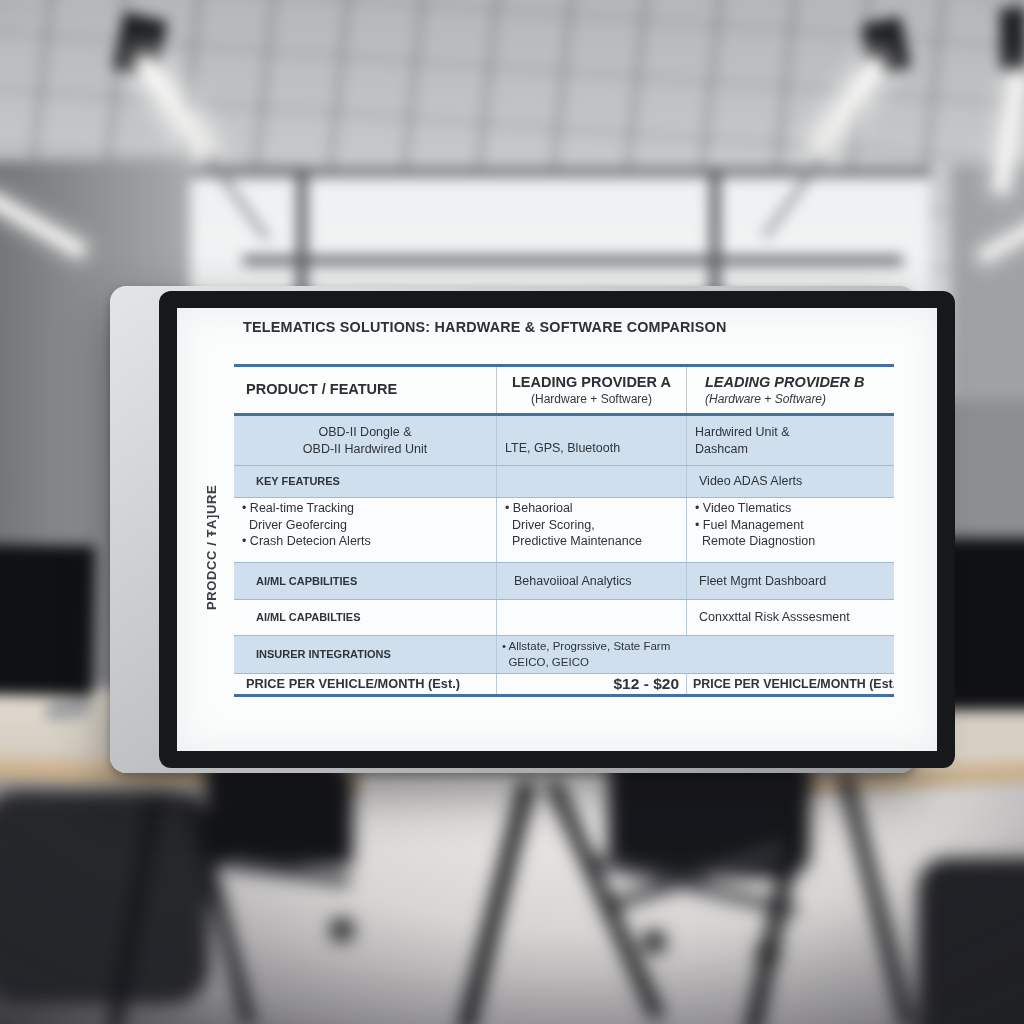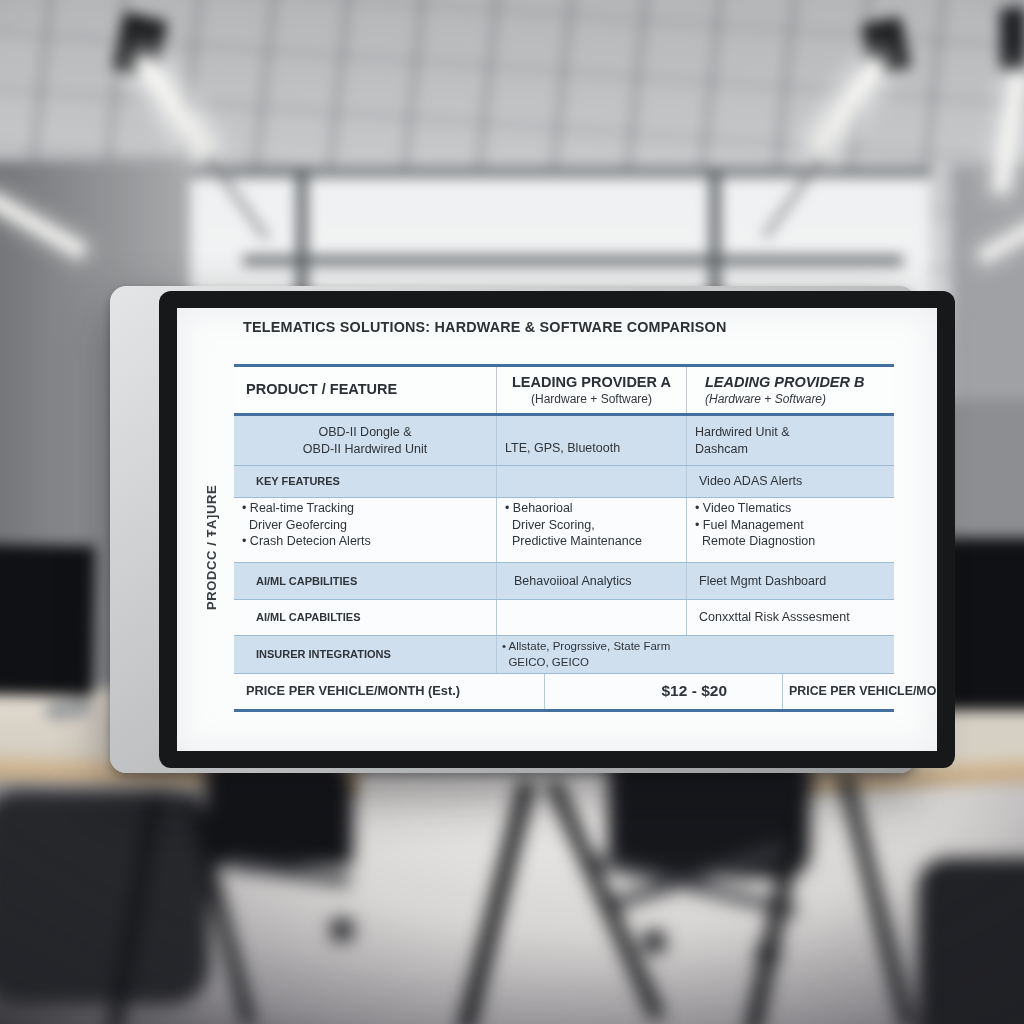--- a/index.html
+++ b/index.html
@@ -97,21 +97,21 @@
   
   .tbl{position:absolute;left:57px;top:56px;width:660px;
     border-top:3px solid #44709f;border-bottom:3px solid #44709f;background:#22c55e;}
   .row{display:grid;grid-template-columns:262px 190px 208px;
     border-bottom:1px solid #9cbcd6;box-sizing:border-box;}
   .row.head{border-bottom:3px solid #44709f;height:49px;background:#fcfdfd;}
   .row:last-child{border-bottom:none;}
   .blue{background:#cfdfee;}
   .white{background:#fbfcfd;}
   .r0{height:50px;} .r1{height:32px;} .r2{height:65px;} .r3{height:37px;}
-  .r4{height:36px;} .r5{height:38px;} .r6{height:35px;gap:48px;}
+  .r4{height:36px;} .r5{height:38px;} .r6{height:20px;}
   .cell{padding:4px 8px;font-size:12.5px;line-height:1.32;color:#2f343a;
     white-space:pre;overflow:hidden;display:flex;flex-direction:column;
     justify-content:center;box-sizing:border-box;}
   .cell + .cell{border-left:1px solid #b7cada;}
   .head .cell + .cell{border-left-color:#c3c7cb;}
   .hc0{font-weight:700;font-size:14.5px;padding-left:12px;color:#2b3036;}
   .hc1{text-align:center;align-items:center;}
   .hc2{padding-left:18px;font-style:italic;}
   .h-main{font-weight:700;font-size:14.5px;color:#2b3036;}
   .h-sub{font-size:12px;color:#33383e;}

